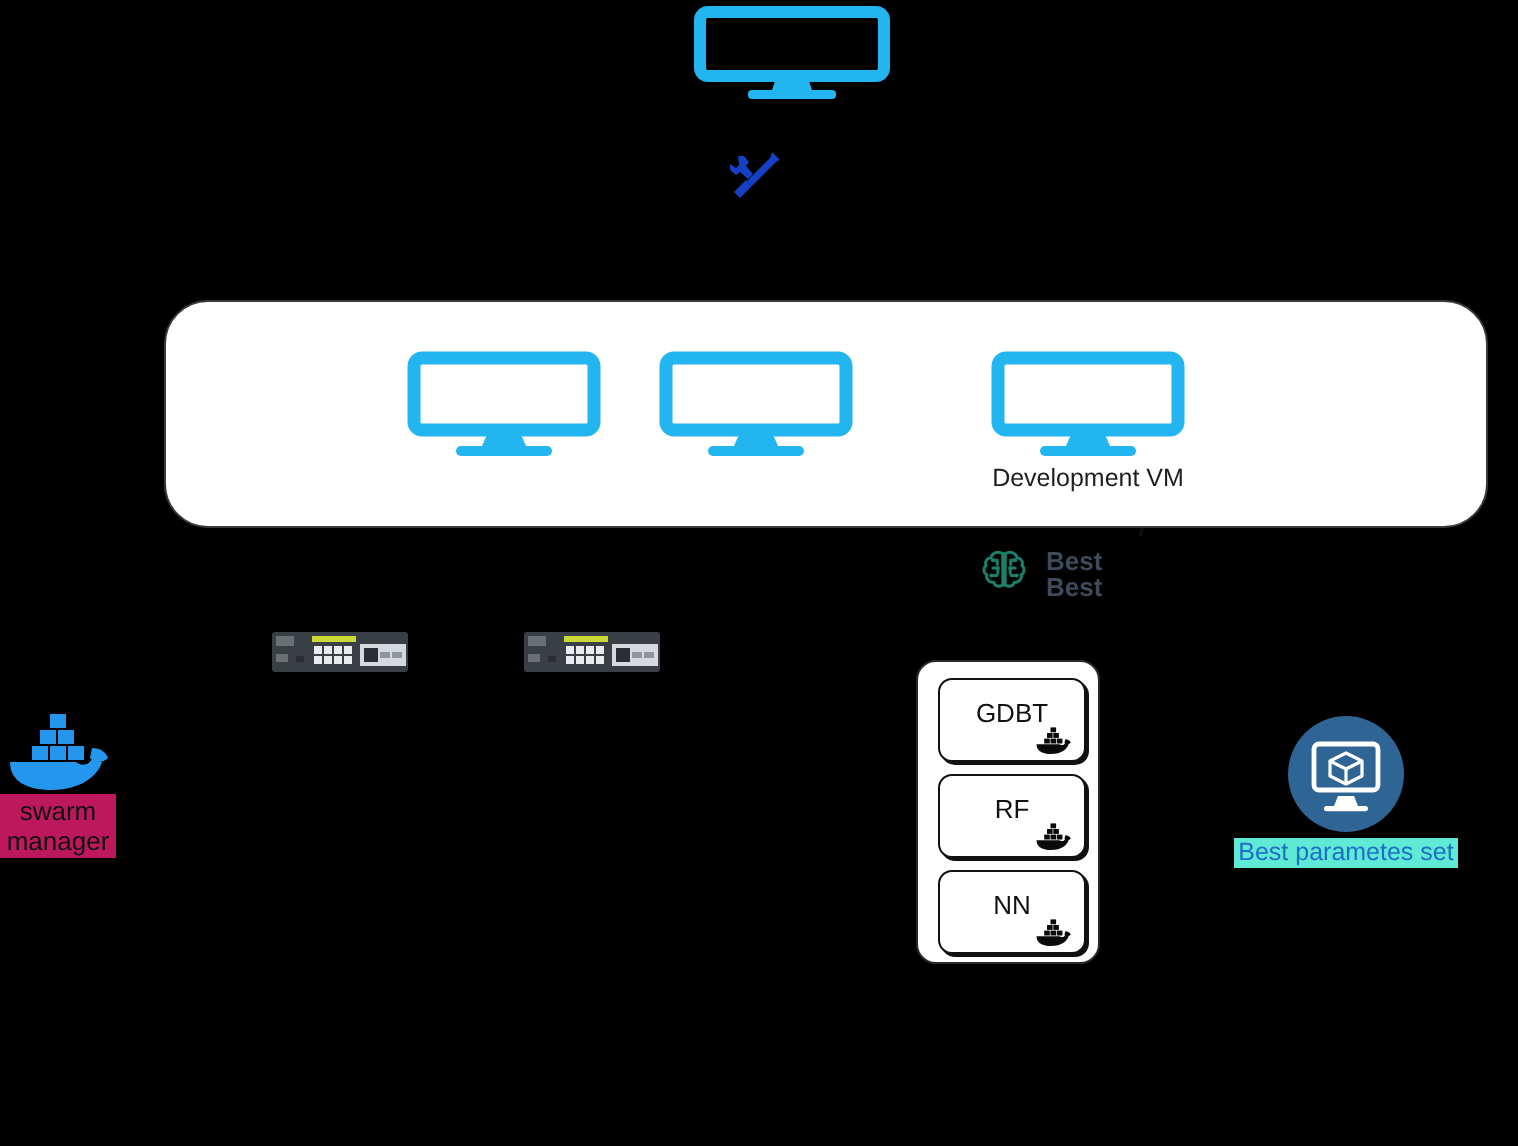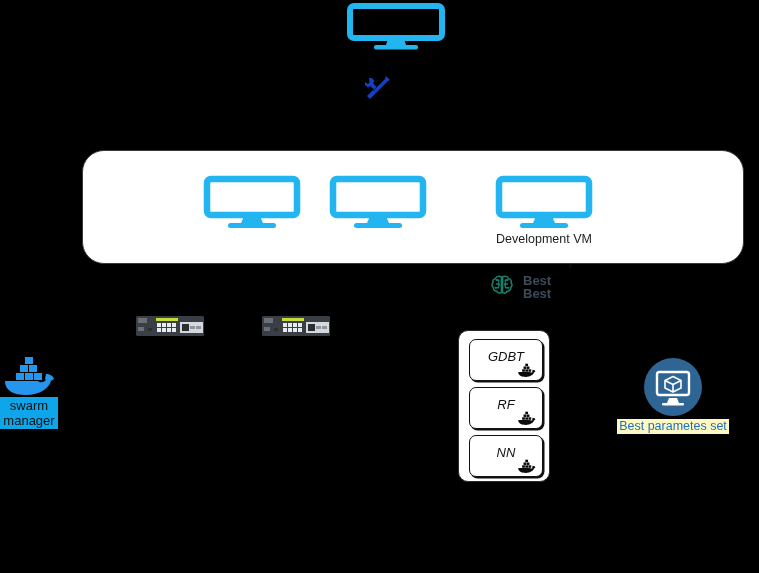--- a/index.html
+++ b/index.html
@@ -35,41 +35,41 @@
   #best-model{left:487px;top:272px;display:flex;align-items:center;gap:6px;}
   #best-model .bm-text{font-size:13px;font-weight:bold;color:#3c4a5a;line-height:13px;}
 
   
   #switch-1{left:136px;top:316px;width:68px;height:20px;}
   #switch-2{left:262px;top:316px;width:68px;height:20px;}
 
   
   #swarm-manager{left:0px;top:355px;width:64px;}
   #swarm-manager .sm-whale{width:56px;height:40px;margin-left:2px;}
-  #swarm-manager .sm-label{background:#0ea5e9;color:#111;font-size:13px;
+  #swarm-manager .sm-label{background:#be185d;color:#111;font-size:13px;
      line-height:15px;padding:1px 2px;width:54px;text-align:center;margin-top:2px;}
 
   
   #model-stack{left:458px;top:330px;width:92px;height:152px;
      background:#fff;border:1.4px solid #2b2b2b;border-radius:10px;
-     padding:18px;box-sizing:border-box;font-style:italic;}
+     padding:18px;box-sizing:border-box;}
   .model-card{position:absolute;left:10px;width:72px;height:40px;
      background:#fff;border:1.6px solid #111;border-radius:7px;
      box-shadow:1.5px 1.5px 0 #111;}
   .model-card .mc-name{position:absolute;left:0;right:0;top:9px;text-align:center;
      font-size:13px;color:#111;}
   .model-card .mc-whale{position:absolute;right:5px;bottom:3px;width:20px;height:14px;}
   #model-gdbt{top:8px;}
   #model-rf{top:56px;}
   #model-nn{top:104px;}
 
   
   #best-params{left:611px;top:358px;width:124px;text-align:center;}
   #best-params .bp-circle{width:58px;height:58px;margin:0 auto;}
-  #best-params .bp-label{background:#fef9c3;color:#1f6fc4;font-size:12.5px;
+  #best-params .bp-label{background:#5eead4;color:#1f6fc4;font-size:12.5px;
      line-height:15px;margin-top:3px;display:inline-block;padding:0 2px;white-space:nowrap;}
 
   svg{display:block;overflow:visible;}
   #edges{position:absolute;left:0;top:0;width:759px;height:573px;pointer-events:none;}
 </style>
 </head>
 <body>
 
 <div class="stage">
 

